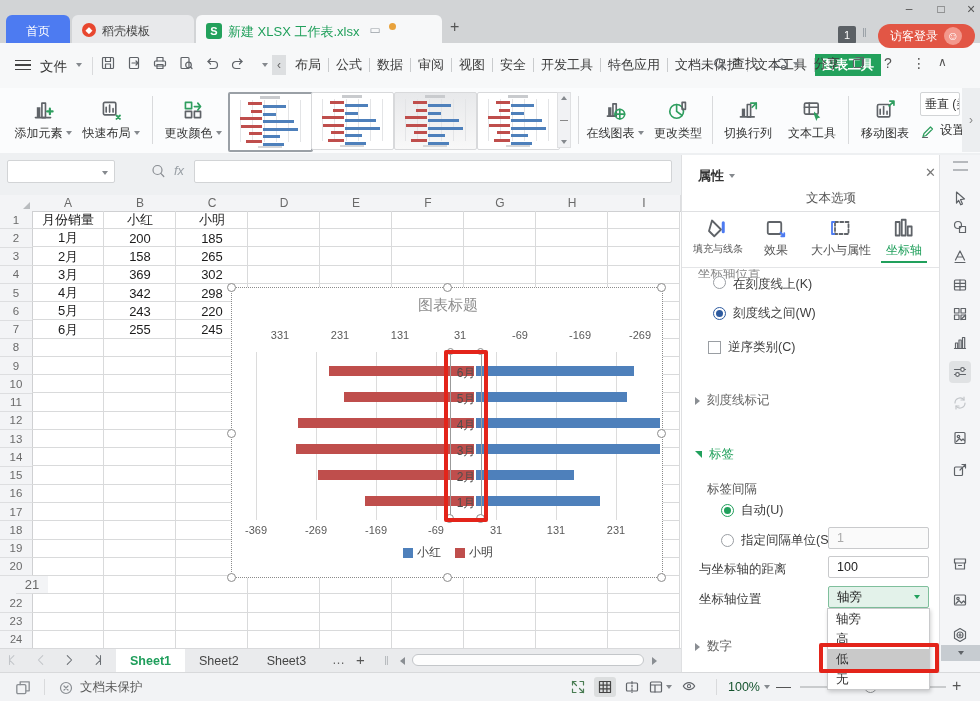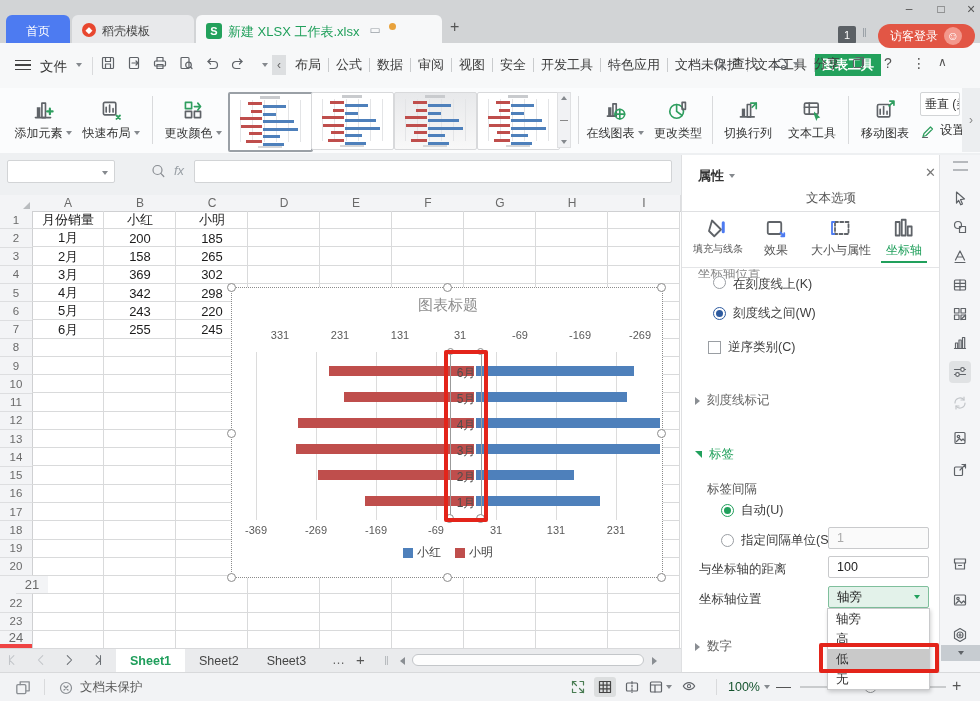--- a/index.html
+++ b/index.html
@@ -454,21 +454,21 @@
       <div class="abs rowhead" style="left:0;top:253.25px;width:32px;height:18.25px;border-bottom:1px solid #dddee0;box-sizing:border-box;font-size:11.5px;">14</div>
       <div class="abs rowhead" style="left:0;top:271.5px;width:32px;height:18.25px;border-bottom:1px solid #dddee0;box-sizing:border-box;font-size:11.5px;">15</div>
       <div class="abs rowhead" style="left:0;top:289.75px;width:32px;height:18.25px;border-bottom:1px solid #dddee0;box-sizing:border-box;font-size:11.5px;">16</div>
       <div class="abs rowhead" style="left:0;top:308px;width:32px;height:18.25px;border-bottom:1px solid #dddee0;box-sizing:border-box;font-size:11.5px;">17</div>
       <div class="abs rowhead" style="left:0;top:326.25px;width:32px;height:18.25px;border-bottom:1px solid #dddee0;box-sizing:border-box;font-size:11.5px;">18</div>
       <div class="abs rowhead" style="left:0;top:344.5px;width:32px;height:18.25px;border-bottom:1px solid #dddee0;box-sizing:border-box;font-size:11.5px;">19</div>
       <div class="abs rowhead" style="left:0;top:362.75px;width:32px;height:18.25px;border-bottom:1px solid #dddee0;box-sizing:border-box;font-size:11.5px;">20</div>
       <div class="abs rowhead" style="left:16px;top:381px;width:32px;height:18.25px;border-bottom:1px solid #dddee0;box-sizing:border-box;font-size:13px;">21</div>
       <div class="abs rowhead" style="left:0;top:399.25px;width:32px;height:18.25px;border-bottom:1px solid #dddee0;box-sizing:border-box;font-size:11.5px;">22</div>
       <div class="abs rowhead" style="left:0;top:417.5px;width:32px;height:18.25px;border-bottom:1px solid #dddee0;box-sizing:border-box;font-size:11.5px;">23</div>
-      <div class="abs rowhead" style="left:0;top:435.75px;width:32px;height:18.25px;border-bottom:5px solid #ef4444;box-sizing:border-box;font-size:13px;">24</div>
+      <div class="abs rowhead" style="left:0;top:435.75px;width:32px;height:18.25px;border-bottom:1px solid #ef4444;box-sizing:border-box;font-size:11px;">24</div>
       <div class="abs" style="left:32px;top:16px;width:648px;height:438px;background-image:repeating-linear-gradient(to right,transparent 0,transparent 71px,#d9dadb 71px,#d9dadb 72px),repeating-linear-gradient(to bottom,transparent 0,transparent 17.25px,#d9dadb 17.25px,#d9dadb 18.25px);"></div>
       <div class="cell abs" style="left: 32px; top: 16px; width: 72px; height: 18.25px;">月份销量</div>
       <div class="cell abs" style="left: 104px; top: 16px; width: 72px; height: 18.25px;">小红</div>
       <div class="cell abs" style="left: 176px; top: 16px; width: 72px; height: 18.25px;">小明</div>
       <div class="cell abs" style="left: 32px; top: 34.25px; width: 72px; height: 18.25px;">1月</div>
       <div class="cell abs" style="left: 104px; top: 34.25px; width: 72px; height: 18.25px;">200</div>
       <div class="cell abs" style="left: 176px; top: 34.25px; width: 72px; height: 18.25px;">185</div>
       <div class="cell abs" style="left: 32px; top: 52.5px; width: 72px; height: 18.25px;">2月</div>
       <div class="cell abs" style="left: 104px; top: 52.5px; width: 72px; height: 18.25px;">158</div>
       <div class="cell abs" style="left: 176px; top: 52.5px; width: 72px; height: 18.25px;">265</div>

